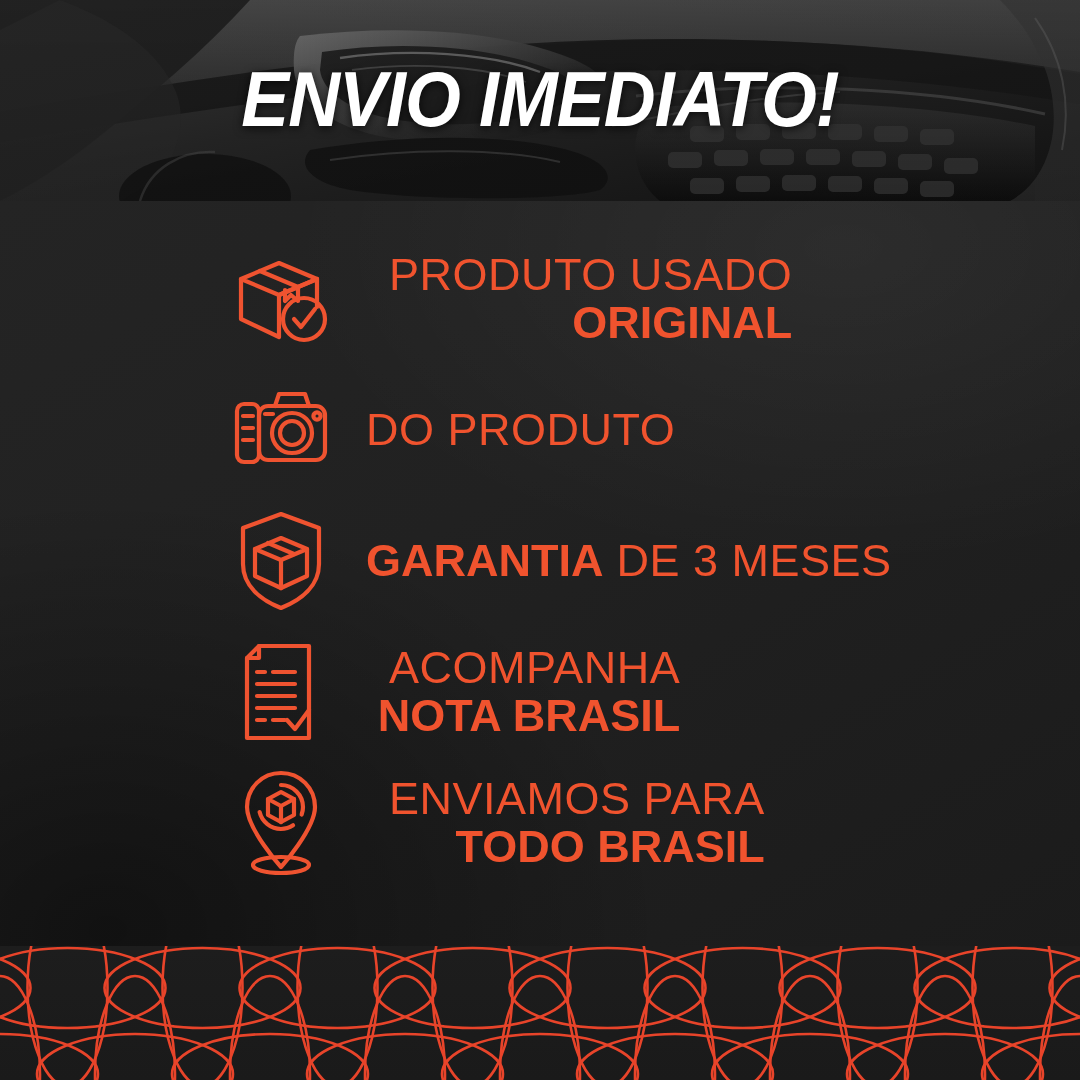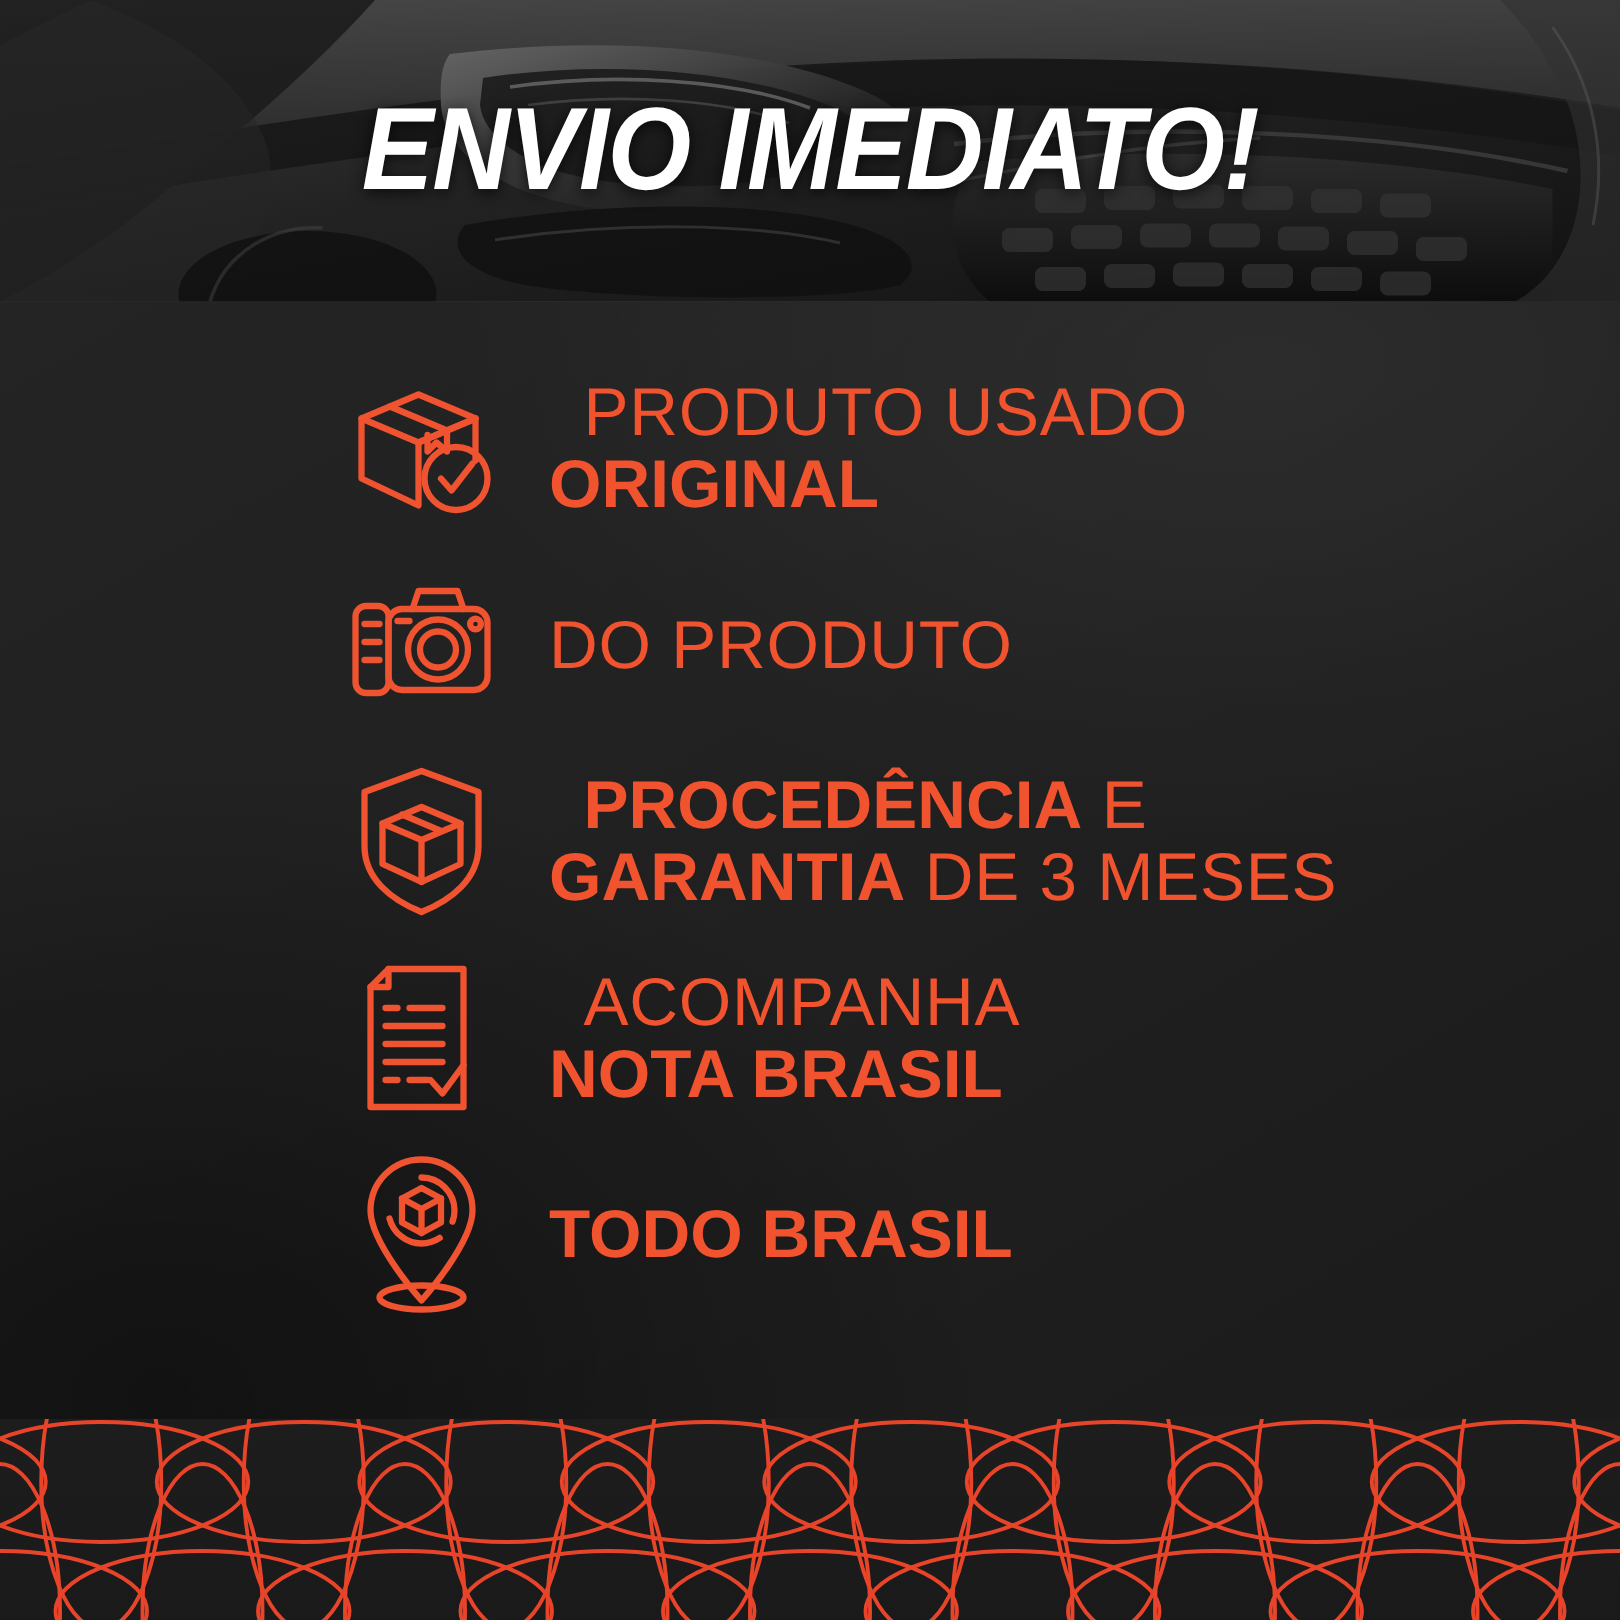--- a/index.html
+++ b/index.html
@@ -43,21 +43,21 @@
   .row .txt{margin-left:26px;}
   .line{
     color:#f0532e;
     font-size:45px;
     line-height:49px;
     letter-spacing:.5px;
     white-space:nowrap;
   }
   .line.l1{margin-bottom:-1px;margin-left:23px;}
   .w-light{font-weight:300;}
-  .w-bold{font-weight:bold;letter-spacing:0px;}
+  .w-bold{font-weight:bold;letter-spacing:0px;text-align:right;}
 
   
   .footer{position:absolute;left:0;top:946px;width:1080px;height:134px;overflow:hidden;
     background:linear-gradient(180deg,#1d1d1d 0%,#1a1a1a 100%);}
   .footer svg{position:absolute;left:0;top:0;}
 </style>
 </head>
 <body>
 
 <div class="canvas">
@@ -180,21 +180,20 @@
         <div class="ico">
           <svg width="104" height="106" viewBox="0 0 104 106" fill="none" stroke="#ef5330" stroke-width="4.2" stroke-linejoin="round" stroke-linecap="round">
             <path d="M52,6 L14,20 V56 C14,78 32,92 52,100 C72,92 90,78 90,56 V20 Z"></path>
             <path d="M52,30 L26,41 L52,52 L78,41 Z"></path>
             <path d="M26,41 V68 L52,80 V52"></path>
             <path d="M78,41 V68 L52,80"></path>
             <path d="M39,35 L65,46"></path>
           </svg>
         </div>
         <div class="txt">
-          <div class="line l1"><span class="w-bold">PROCEDÊNCIA</span><span class="w-light"> E</span></div>
           <div class="line"><span class="w-bold">GARANTIA</span><span class="w-light"> DE 3 MESES</span></div>
         </div>
       </div>
 
       <div class="row">
         <div class="ico">
           <svg width="104" height="104" viewBox="0 0 104 104" fill="none" stroke="#ef5330" stroke-width="4.2" stroke-linejoin="round" stroke-linecap="round">
             <path d="M30,6 H80 V98 H18 V18 Z"></path>
             <path d="M30,6 V18 H18"></path>
             <path d="M28,32 h8 M44,32 h22"></path>
@@ -214,20 +213,21 @@
           <svg width="104" height="112" viewBox="0 0 104 112" fill="none" stroke="#ef5330" stroke-width="4.2" stroke-linejoin="round" stroke-linecap="round">
             <path d="M52,6 C33,6 18,21 18,40 C18,62 52,100 52,100 C52,100 86,62 86,40 C86,21 71,6 52,6 Z"></path>
             <path d="M52,18 C64,18 74,28 74,40 C74,52 64,62 52,62 C40,62 30,52 30,40" stroke-dasharray="42 14"></path>
             <path d="M52,25 L39,32 L52,39 L65,32 Z"></path>
             <path d="M39,32 V48 L52,55 V39"></path>
             <path d="M65,32 V48 L52,55"></path>
             <ellipse cx="52" cy="98" rx="28" ry="8"></ellipse>
           </svg>
         </div>
         <div class="txt">
+          <div class="line l1 w-light">ENVIAMOS PARA</div>
           <div class="line w-bold">TODO BRASIL</div>
         </div>
       </div>
 
     </div>
   </div>
 
   <div class="footer">
     <svg width="1080" height="134" viewBox="0 0 1080 134">
       <defs>

